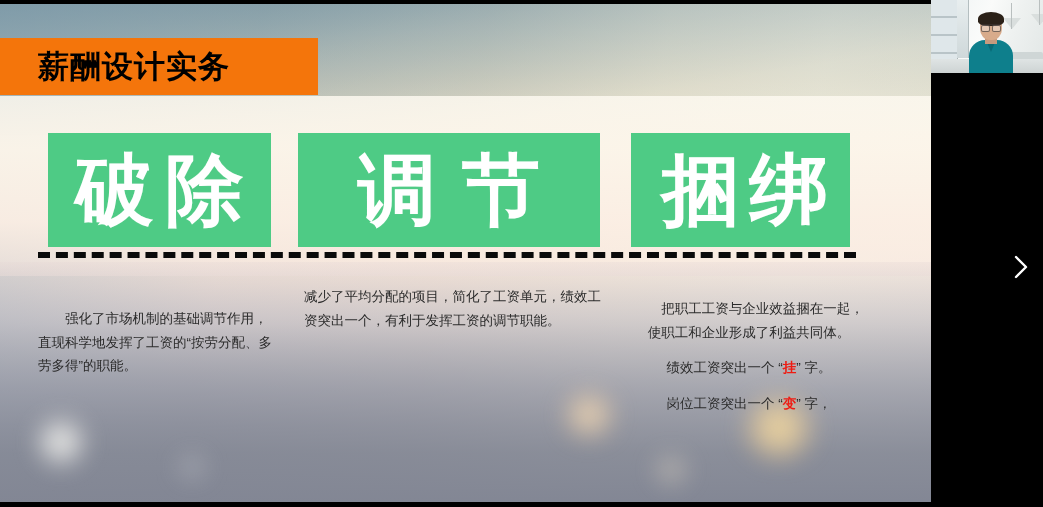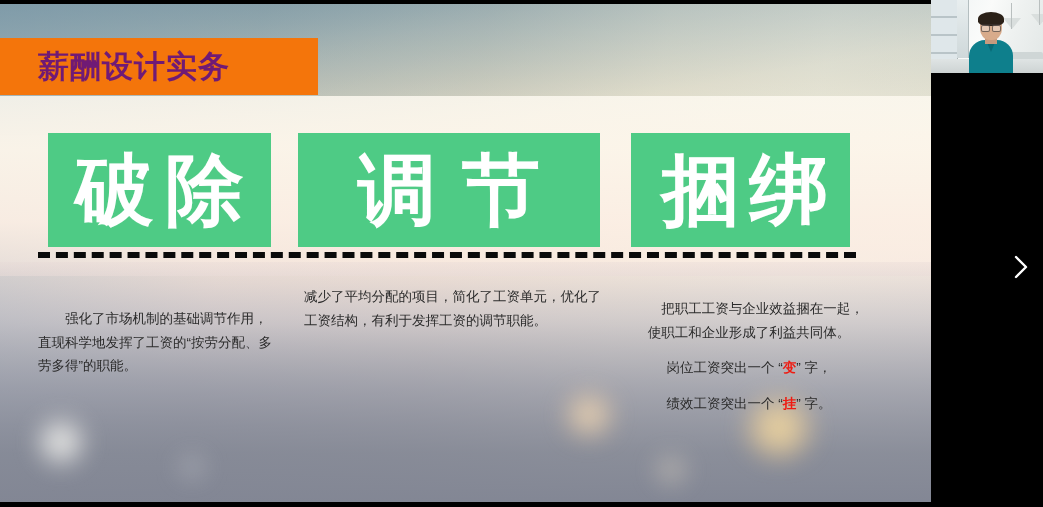--- a/index.html
+++ b/index.html
@@ -104,21 +104,21 @@
     position: absolute;
     left: 0; top: 38px;
     width: 318px; height: 57px;
     background: #F4750B;
     display: flex;
     align-items: center;
     box-sizing: border-box;
     padding-left: 38px;
   }
   #title-banner .title-text {
-    color: #701a75;
+    color: #000000;
     font-size: 31px;
     font-weight: bold;
     letter-spacing: 1px;
     line-height: 1;
     white-space: nowrap;
   }
 
   
   .kw-box {
     position: absolute;
@@ -311,30 +311,30 @@
       <span>捆绑</span>
     </div>
 
     <div id="dashed-divider"></div>
 
     <div class="col" id="col-1">
       <p class="indent">强化了市场机制的基础调节作用，直现科学地发挥了工资的“按劳分配、多劳多得”的职能。</p>
     </div>
 
     <div class="col" id="col-2">
-      <p>减少了平均分配的项目，简化了工资单元，优化了工资结构，有利于发挥工资的调节职能。</p>
+      <p>减少了平均分配的项目，简化了工资单元，绩效工资突出一个，有利于发挥工资的调节职能。</p>
     </div>
 
     <div class="col" id="col-3">
       <p class="indent">把职工工资与企业效益捆在一起，使职工和企业形成了利益共同体。</p>
       <p>
-        <span>岗位工资突出一个 “</span><span class="hl">变</span><span>” 字，</span>
+        <span>绩效工资突出一个 “</span><span class="hl">挂</span><span>” 字。</span>
       </p>
       <p>
-        <span>绩效工资突出一个 “</span><span class="hl">挂</span><span>” 字。</span>
+        <span>岗位工资突出一个 “</span><span class="hl">变</span><span>” 字，</span>
       </p>
     </div>
 
   </div>
 
   <div id="right-panel"></div>
 
   <div id="webcam">
     <div class="cam-room"></div>
     <div class="cam-window"></div>

